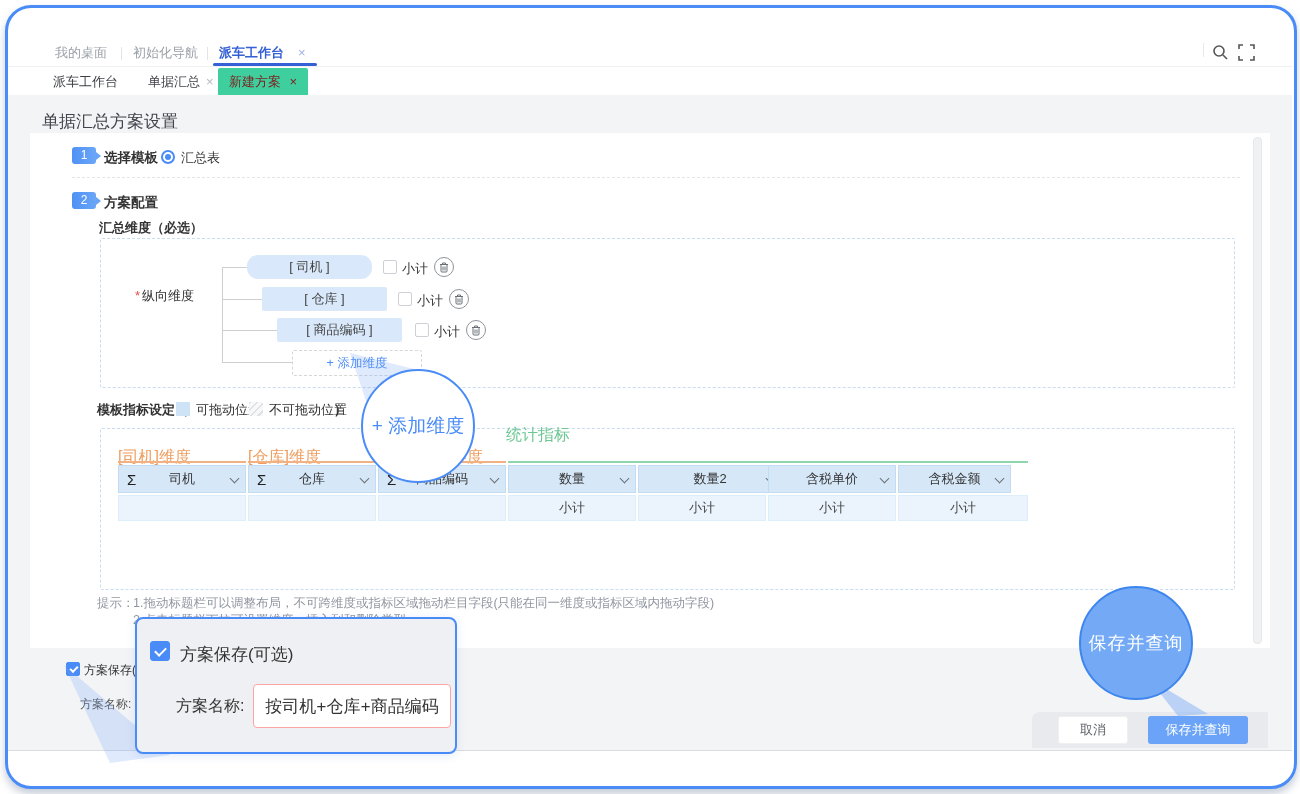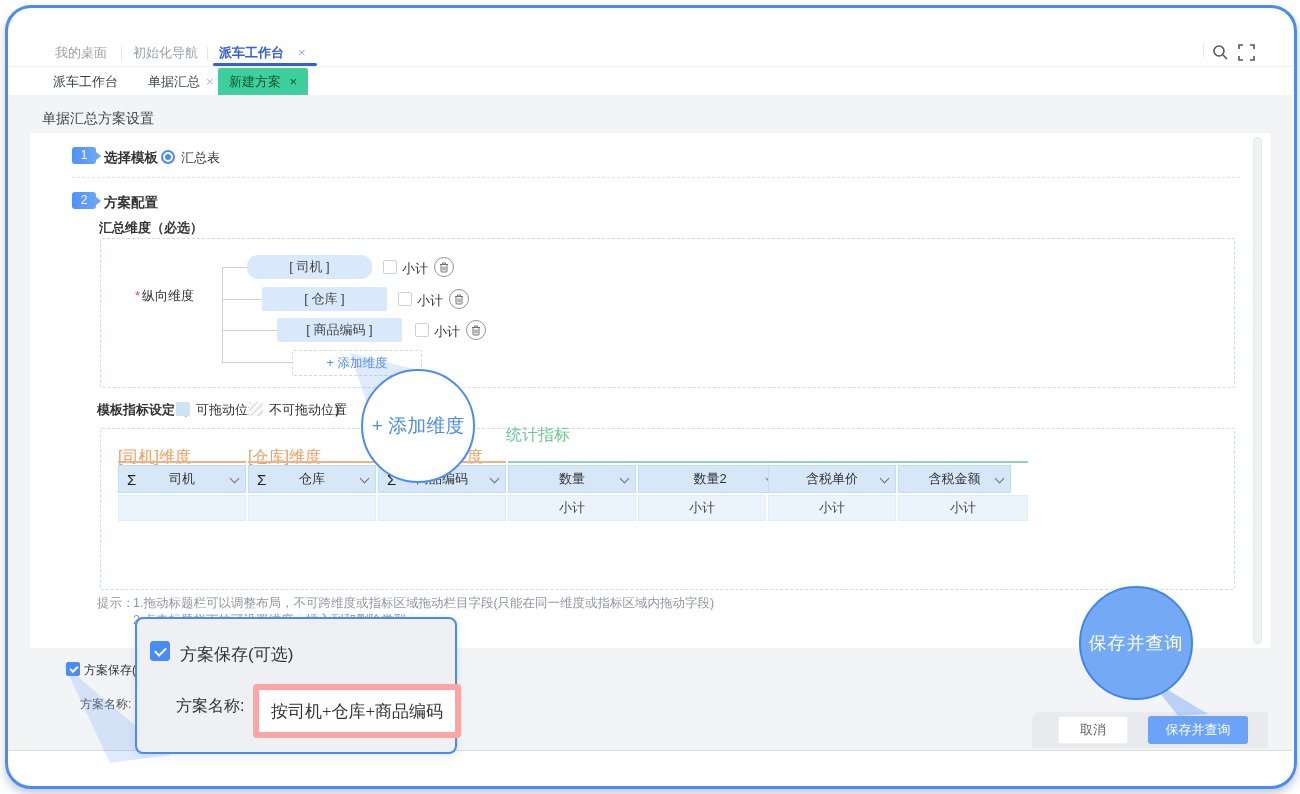--- a/index.html
+++ b/index.html
@@ -10,23 +10,23 @@
   .frame{left:5px;top:5px;width:1286px;height:778px;border:3px solid #4a8cf7;border-radius:26px;
          box-shadow:0 5px 8px rgba(90,110,140,.35);pointer-events:none;z-index:60;}
   
   .toptab{color:#9aa0a8;font-size:13px;line-height:26px;height:26px;}
   .toptab.active{color:#3560d6;}
   .vsep{width:1px;height:13px;background:#e2e4e8;}
   .row1-underline{background:#3560d6;height:3px;border-radius:2px;}
   .row1-border{height:1px;background:#eef0f2;}
   .subtab{font-size:13px;color:#3c3f45;line-height:28px;}
   .subtab .x{color:#b4b8bf;margin-left:6px;}
-  .greentab{background:#3fcf9e;color:#14532d;text-align:center;line-height:27px;font-size:13px;border-radius:2px 2px 0 0;}
+  .greentab{background:#3fcf9e;color:#7f1d1d;text-align:center;line-height:27px;font-size:13px;border-radius:2px 2px 0 0;}
   .grayband{background:#f3f4f6;border-bottom:1px solid #d9dce0;}
-  .pagetitle{font-size:14px;color:#40444b;}
+  .pagetitle{font-size:17px;color:#40444b;}
   .card{background:#fff;}
   .badge{background:linear-gradient(90deg,#4f92f5,#6ba6f8);color:#fff;width:24px;height:17px;line-height:17px;
          text-align:center;font-size:12px;border-radius:3px;}
   .badge::after{content:"";position:absolute;right:-5px;top:50%;margin-top:-4px;
          border-left:5px solid #68a4f8;border-top:4px solid transparent;border-bottom:4px solid transparent;}
   .steplabel{font-weight:bold;font-size:13.5px;color:#333;}
   .dashline{border-top:1px dashed #e3e5e8;}
   .radio{width:14px;height:14px;border:2px solid #4a8cf7;border-radius:50%;box-sizing:border-box;background:#fff;}
   .radio .dot{position:absolute;left:2px;top:2px;width:6px;height:6px;border-radius:50%;background:#4a8cf7;}
   .seclabel{font-weight:bold;font-size:13px;color:#333;}
@@ -62,22 +62,22 @@
   .hint{color:#9096a0;font-size:12.5px;}
   .popup{background:#eef0f3;border:2px solid #4a8cf7;border-radius:8px;box-shadow:0 2px 10px rgba(40,90,180,.12);}
   .circlebubble{border-radius:50%;box-sizing:border-box;display:flex;align-items:center;justify-content:center;}
   .bubble-add{background:#fff;border:2px solid #4a8cf7;color:#4a8cf7;font-size:19px;}
   .bubble-save{background:#74aaf5;border:2px solid #3e86ee;color:#fff;font-size:18px;letter-spacing:1px;}
   .footerpanel{background:#e8eaed;border-radius:8px 0 0 0;}
   .btn{display:flex;align-items:center;justify-content:center;font-size:13px;border-radius:3px;cursor:pointer;box-sizing:border-box;}
   .btn-cancel{background:#fff;color:#5f6368;border:1px solid #f0f0f0;}
   .btn-primary{background:#6aa3f7;color:#fff;}
   .scrolltrack{background:#f0f1f3;border:1px solid #e7e8ea;border-radius:4px;box-sizing:border-box;}
-  .nameinput{background:#fff;border:6px solid #fca5a5;border-radius:4px;font-size:17px;color:#333;text-align:center;
-      font-family:Liberation Serif, serif;}
+  .nameinput{background:#fff;border:1px solid #fca5a5;border-radius:4px;font-size:17px;color:#333;text-align:center;
+      font-family:Liberation Mono, monospace;}
   svg{display:block;}
 </style>
 </head>
 <body>
 
 <div class="abs toptab" style="left:55px;top:40px;">我的桌面</div>
 <div class="abs vsep" style="left:121px;top:47px;"></div>
 <div class="abs toptab" style="left:133px;top:40px;">初始化导航</div>
 <div class="abs vsep" style="left:207px;top:47px;"></div>
 <div class="abs toptab active" style="left:219px;top:40px;font-weight:bold;">派车工作台</div>

